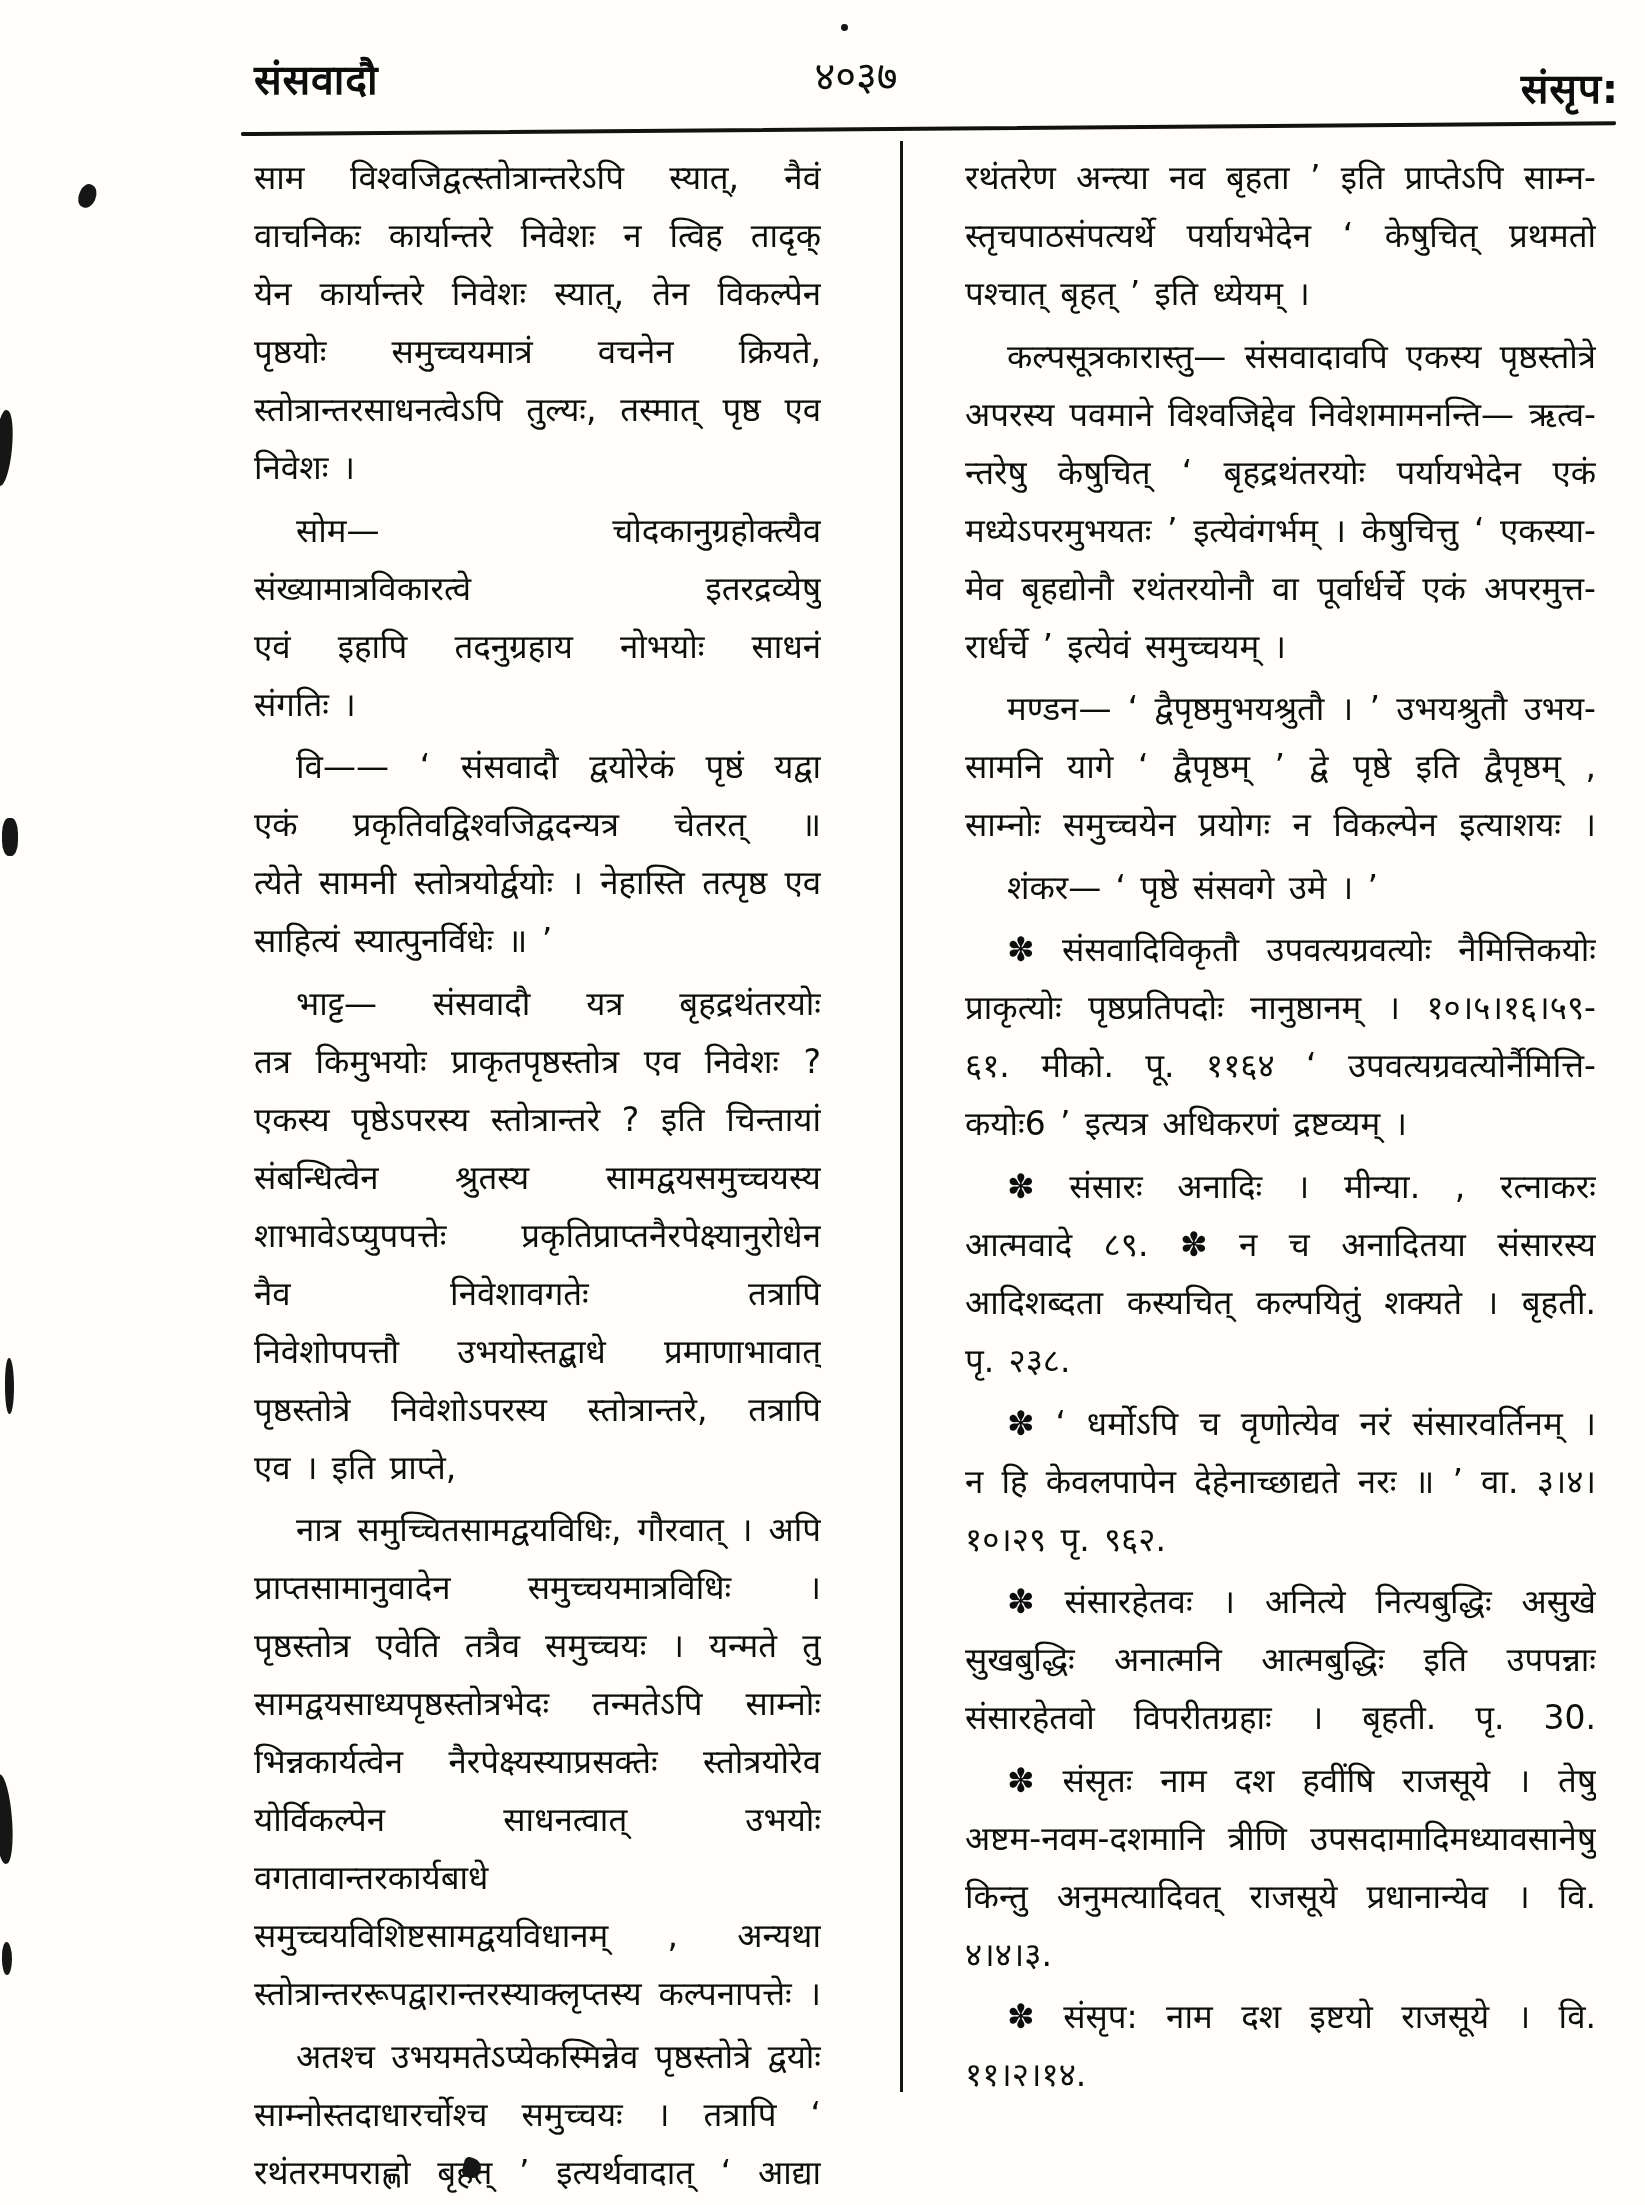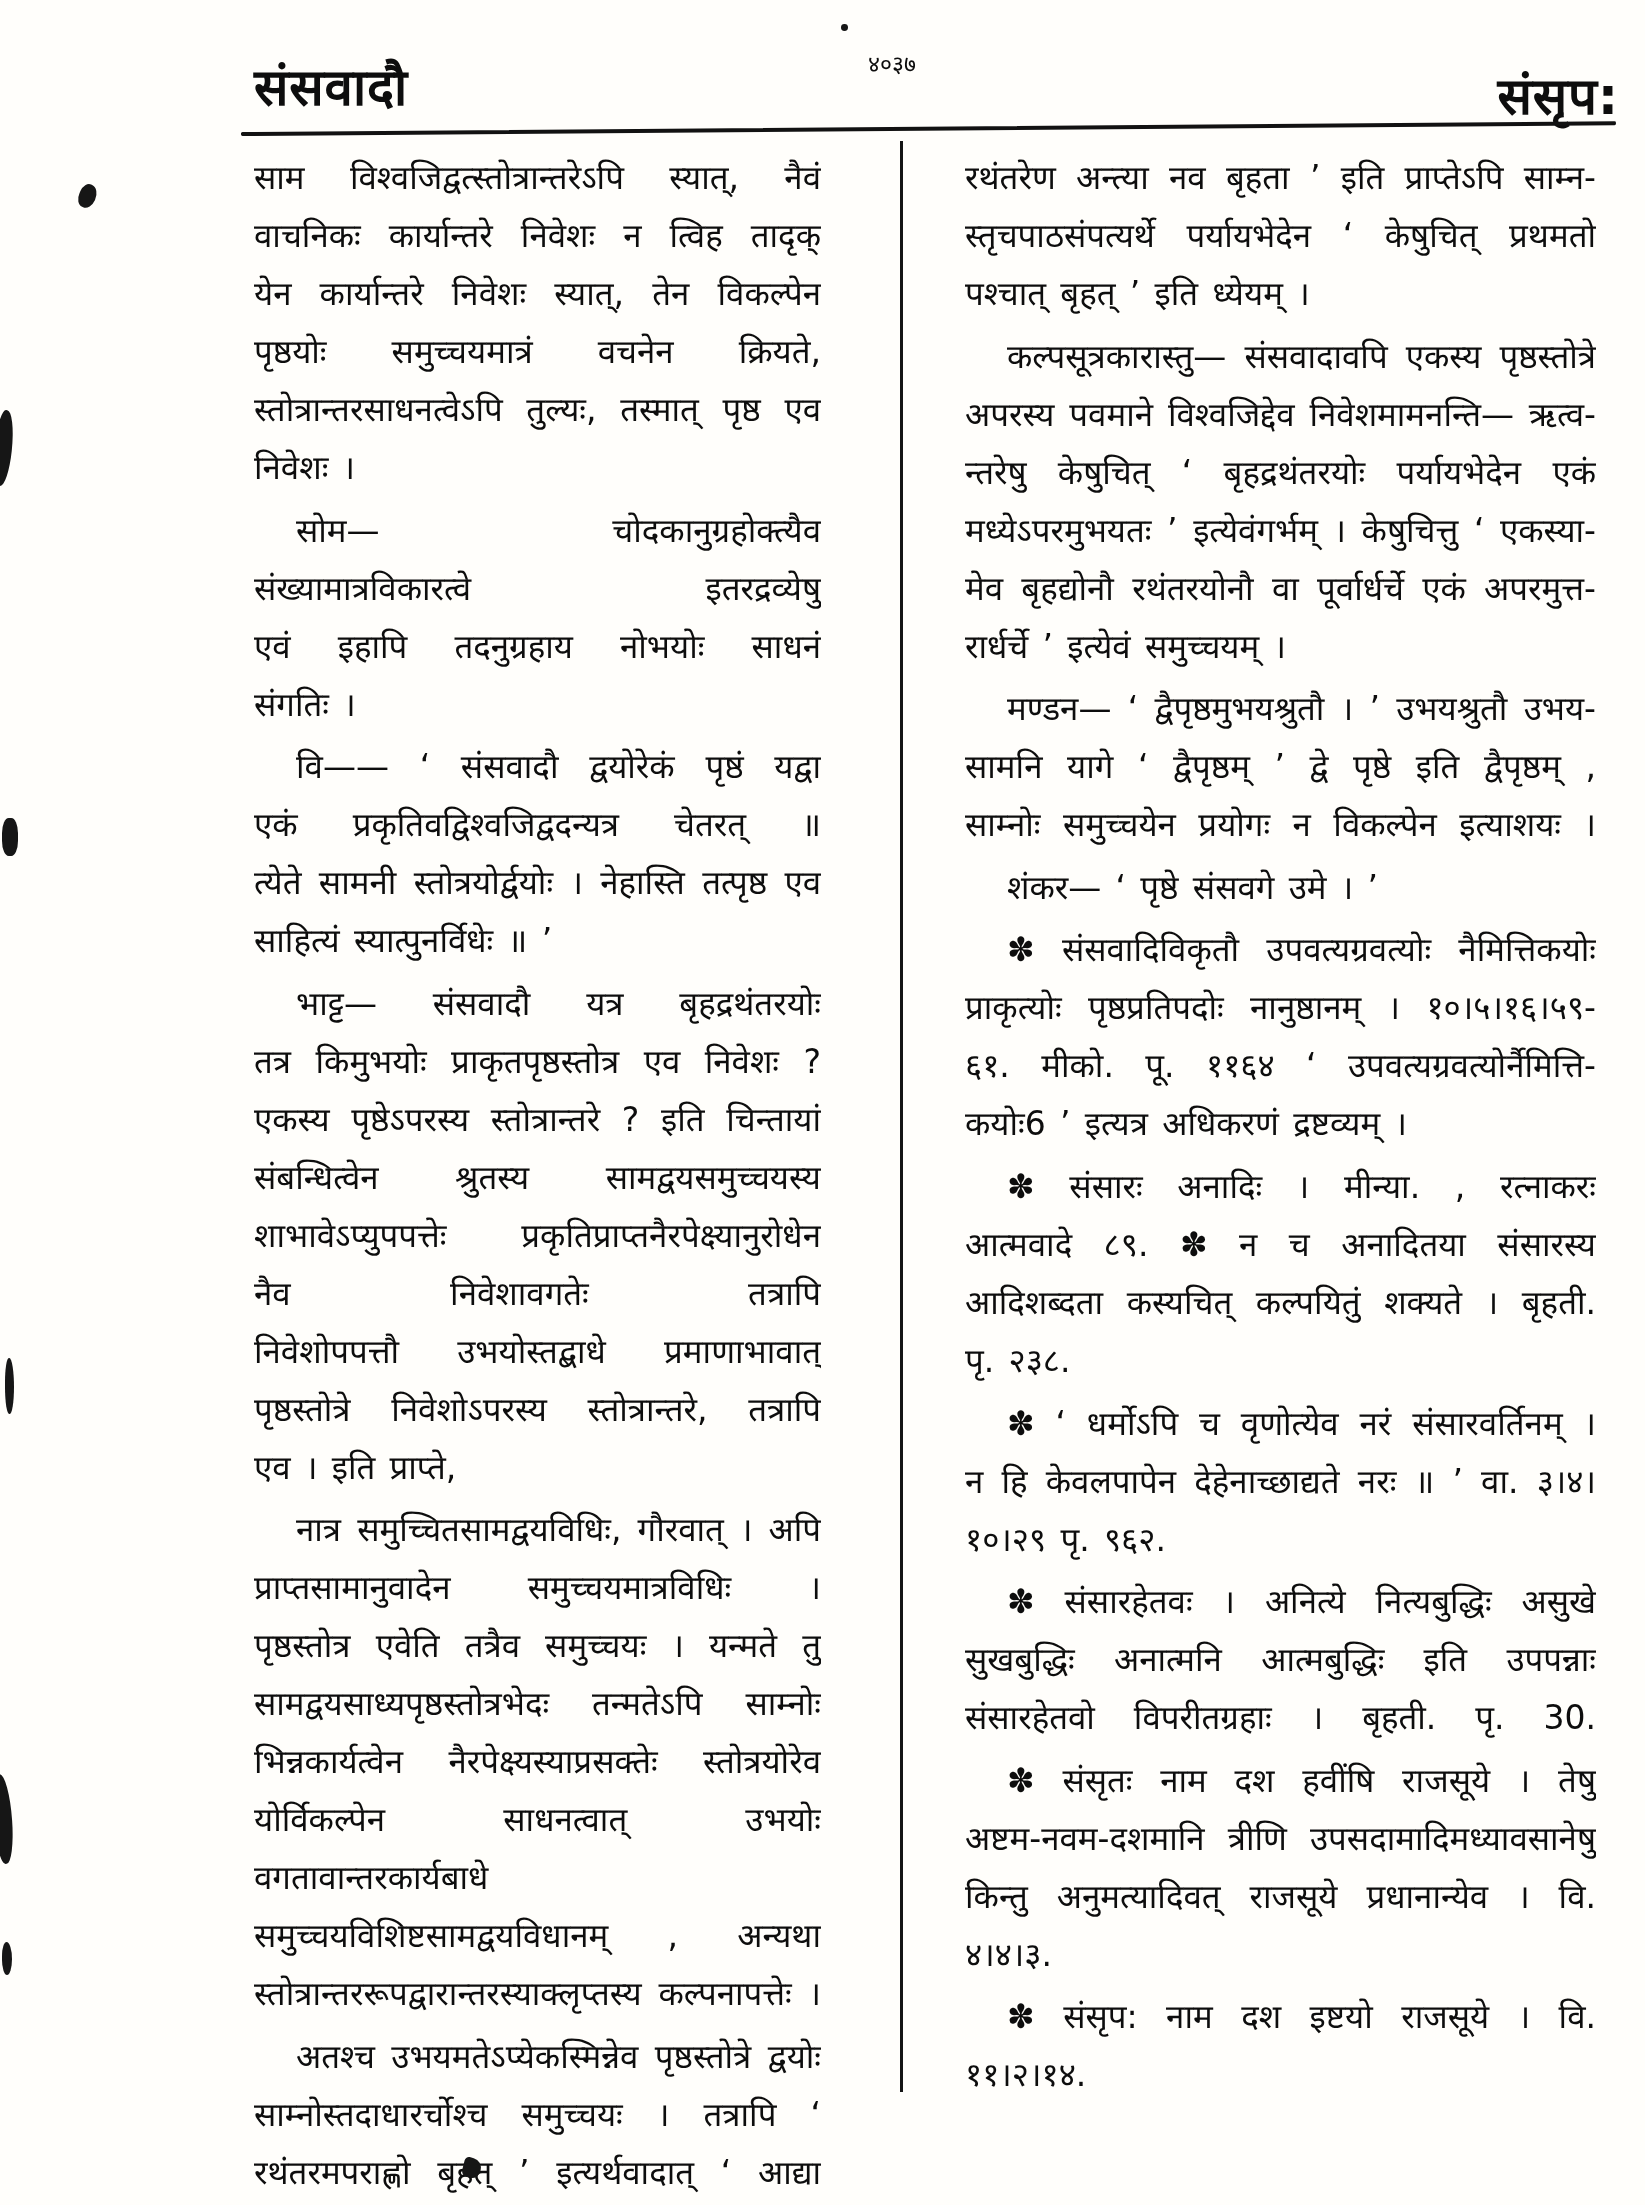--- a/index.html
+++ b/index.html
@@ -6,27 +6,27 @@
   .page{
     position:relative;
     width:1645px;height:2205px;
     background:#fffefb;
     color:#0d0d0d;
     font-family:"DejaVu Sans","Liberation Sans",sans-serif;
     overflow:hidden;
   }
   .hdr-left,.hdr-right{
     position:absolute;top:50px;
-    font-size:51px;font-weight:700;letter-spacing:0.8px;
+    font-size:41px;font-weight:700;letter-spacing:0.8px;
   }
   .hdr-left{left:254px;}
   .hdr-right{right:26px;top:59px;}
   .hdr-num{
-    position:absolute;top:47px;left:801px;width:182px;
-    text-align:center;font-size:23px;font-weight:500;
+    position:absolute;top:47px;left:765px;width:182px;
+    text-align:center;font-size:40px;font-weight:500;
   }
   .hdr-rule{
     position:absolute;left:241px;top:132px;width:1375px;height:3.8px;
     background:#121212;transform:rotate(-0.45deg);transform-origin:left center;
     border-radius:1.5px;
   }
   .col-divider{
     position:absolute;left:900px;top:141px;width:3px;height:1951px;
     background:#141414;
   }

